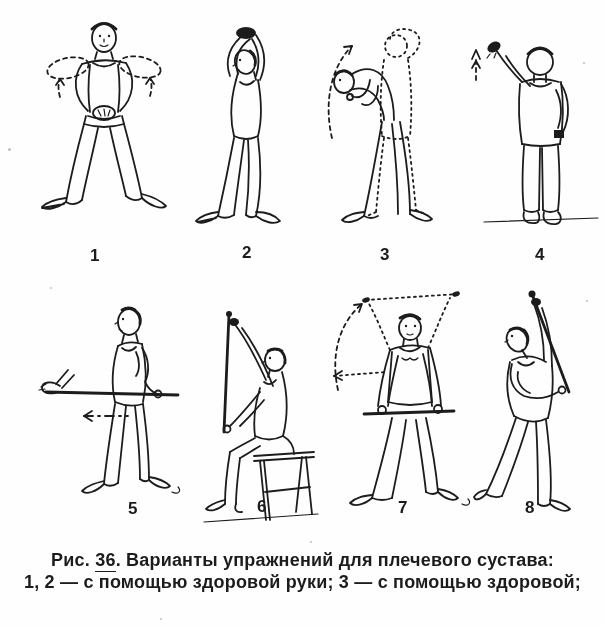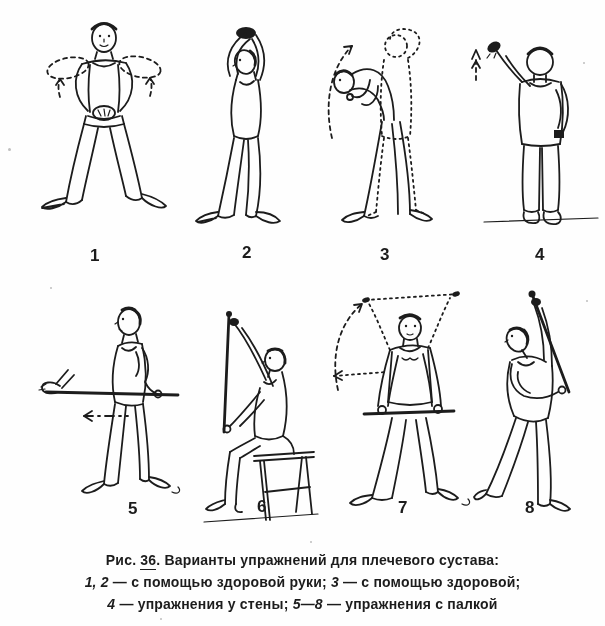--- a/index.html
+++ b/index.html
@@ -16,24 +16,24 @@
   svg.draw .thin { stroke-width:1.2; }
   svg.draw .dash { stroke-dasharray:4 4; }
   svg.draw .dot { stroke-dasharray:2 4; stroke-width:2.1; }
   svg.draw .dashdot { stroke-dasharray:9 5 2 5; }
   .fig-num {
     position:absolute; transform:translate(-50%,-50%);
     font-size:17px; font-weight:700; color:var(--ink); letter-spacing:.5px;
   }
   .caption {
     position:absolute; left:0; top:549px; width:100%;
-    text-align:center; font-size:14px; font-weight:700;
+    text-align:center; font-size:18px; font-weight:700;
     line-height:22px; color:var(--ink); letter-spacing:.2px;
   }
-  .caption .it { font-style:italic; }
+  .caption .it { }
   .caption .un { border-bottom:1.5px solid var(--ink); padding-bottom:1px; }
   .speck { position:absolute; background:#8d8d8d; border-radius:50%; opacity:.55; }
 </style>
 </head>
 <body>
 
 <div class="page">
 
   <svg class="draw" style="left:30px;top:12px" width="148" height="230" viewBox="0 0 148 230">
     <g>
@@ -285,21 +285,20 @@
   <span class="fig-num" style="left:385px;top:255px">3</span>
   <span class="fig-num" style="left:540px;top:255px">4</span>
   <span class="fig-num" style="left:133px;top:509px">5</span>
   <span class="fig-num" style="left:262px;top:507px">6</span>
   <span class="fig-num" style="left:403px;top:508px">7</span>
   <span class="fig-num" style="left:530px;top:508px">8</span>
 
   <div class="caption">
     <div><span>Рис. </span><span class="un">36</span><span>. Варианты упражнений для плечевого сустава:</span></div>
     <div><span class="it">1, 2</span><span> — с помощью здоровой руки; </span><span class="it">3</span><span> — с помощью здоровой;</span></div>
-    <div><span class="it">4</span><span> — упражнения у стены; </span><span class="it">5—8</span><span> — упражнения с палкой</span></div>
   </div>
 
   <span class="speck" style="left:8px;top:148px;width:3px;height:3px"></span>
   <span class="speck" style="left:583px;top:62px;width:2px;height:2px"></span>
   <span class="speck" style="left:50px;top:287px;width:2px;height:2px"></span>
   <span class="speck" style="left:310px;top:541px;width:2px;height:2px"></span>
   <span class="speck" style="left:586px;top:300px;width:2px;height:2px"></span>
   <span class="speck" style="left:160px;top:618px;width:2px;height:2px"></span>
 
 </div>

